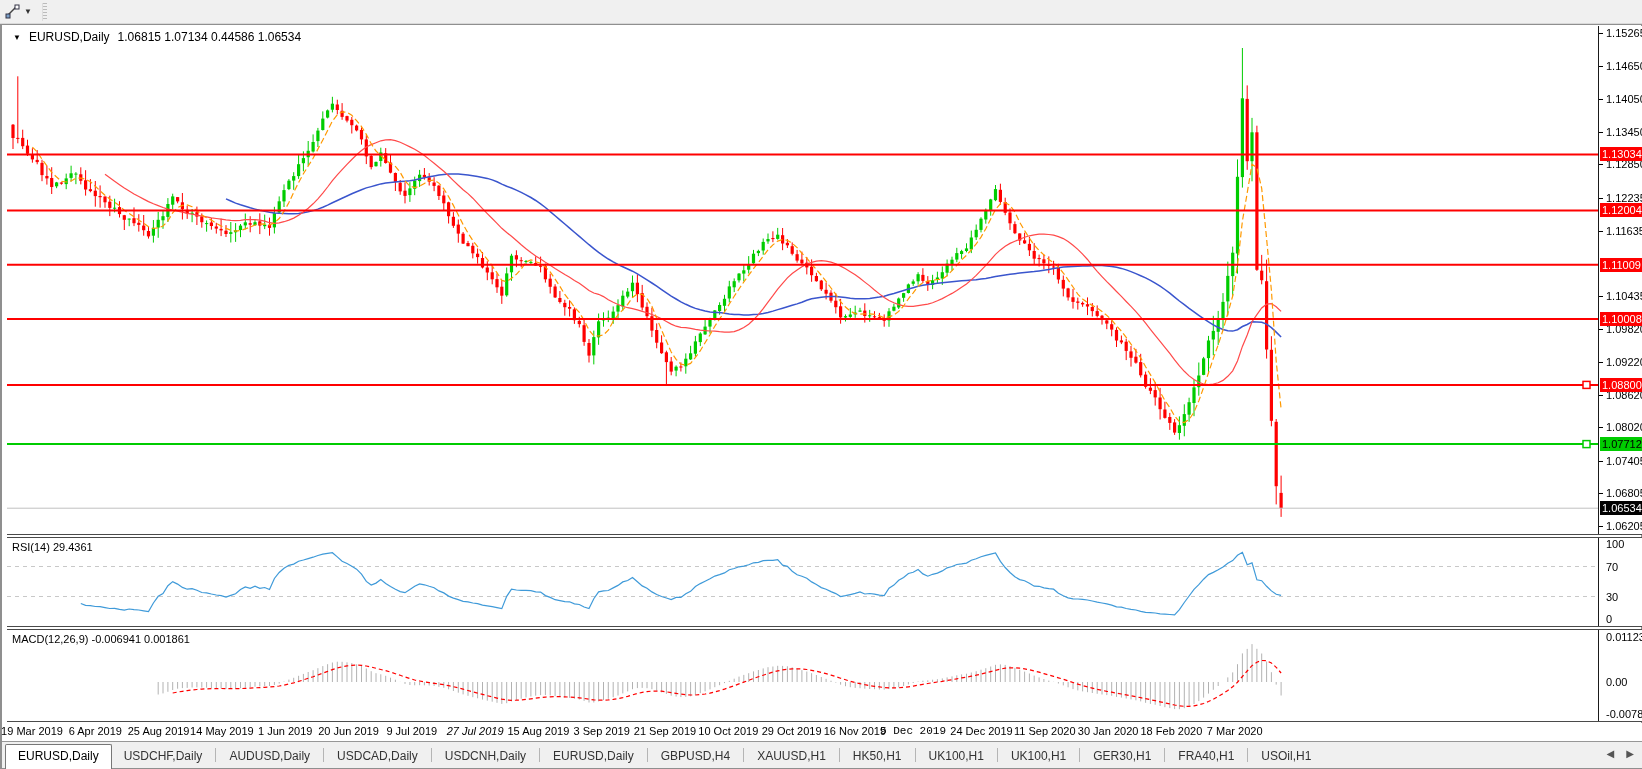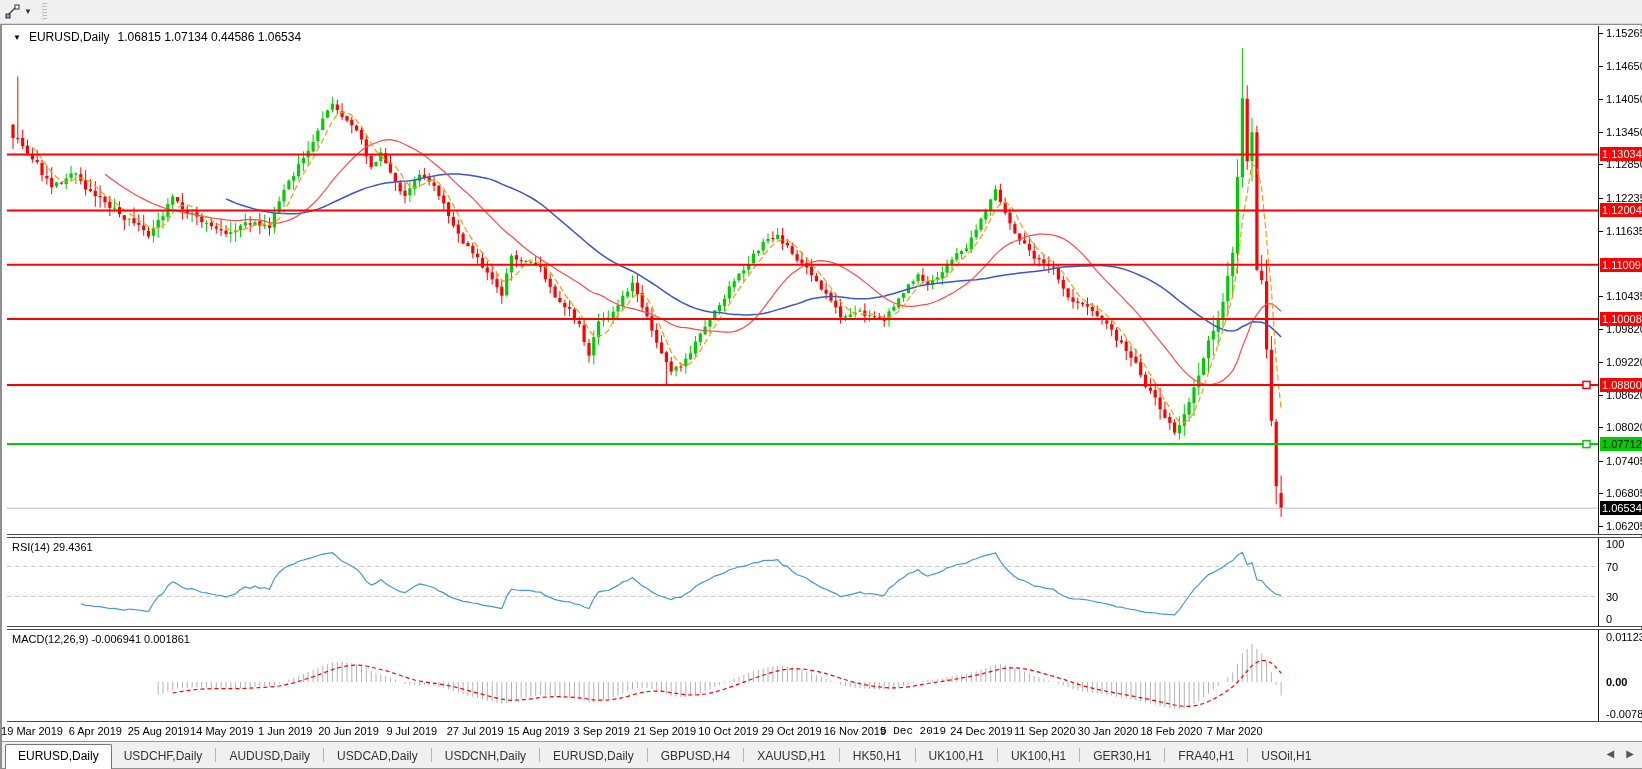--- a/index.html
+++ b/index.html
@@ -898,35 +898,35 @@
         <line x1="1249.9" y1="52" x2="1249.9" y2="18.8" stroke="#b2b2b2" stroke-width="1"></line>
         <line x1="1254.7" y1="52" x2="1254.7" y2="23.5" stroke="#b2b2b2" stroke-width="1"></line>
         <line x1="1259.6" y1="52" x2="1259.6" y2="31.5" stroke="#b2b2b2" stroke-width="1"></line>
         <line x1="1264.4" y1="52" x2="1264.4" y2="42.2" stroke="#b2b2b2" stroke-width="1"></line>
         <line x1="1269.2" y1="52" x2="1269.2" y2="54.6" stroke="#b2b2b2" stroke-width="1"></line>
         <line x1="1274.1" y1="52" x2="1274.1" y2="65.5" stroke="#b2b2b2" stroke-width="1"></line>
         <polyline points="165.7,63.0 170.6,62.1 175.4,61.3 180.2,60.6 185.1,60.0 189.9,59.5 194.8,59.1 199.6,58.8 204.4,58.7 209.3,58.6 214.1,58.5 219.0,58.6 223.8,58.6 228.6,58.6 233.5,58.6 238.3,58.4 243.2,58.1 248.0,57.8 252.8,57.6 257.7,57.3 262.5,57.0 267.4,56.6 272.2,56.0 277.0,55.1 281.9,54.0 286.7,52.8 291.6,51.4 296.4,49.9 301.2,48.3 306.1,46.7 310.9,45.0 315.8,43.2 320.6,41.4 325.4,39.6 330.3,38.0 335.1,36.8 340.0,35.9 344.8,35.3 349.6,35.1 354.5,35.3 359.3,36.0 364.2,37.0 369.0,38.3 373.8,39.5 378.7,40.7 383.5,42.1 388.4,43.7 393.2,45.3 398.0,47.0 402.9,48.6 407.7,50.0 412.6,51.0 417.4,51.9 422.2,52.6 427.1,53.3 431.9,54.0 436.8,54.7 441.6,55.7 446.4,56.7 451.3,57.9 456.1,59.2 461.0,60.5 465.8,61.9 470.6,63.1 475.5,64.4 480.3,65.7 485.2,66.9 490.0,68.1 494.8,69.2 499.7,70.0 504.5,70.3 509.4,70.2 514.2,69.9 519.0,69.4 523.9,68.8 528.7,68.2 533.6,67.6 538.4,67.1 543.2,66.8 548.1,66.6 552.9,66.7 557.8,66.8 562.6,67.1 567.4,67.4 572.3,67.8 577.1,68.4 582.0,69.2 586.8,69.9 591.6,70.2 596.5,70.2 601.3,69.9 606.2,69.4 611.0,68.6 615.8,67.6 620.7,66.3 625.5,64.9 630.4,63.5 635.2,62.4 640.0,61.6 644.9,61.1 649.7,61.0 654.6,61.2 659.4,61.8 664.2,62.6 669.1,63.4 673.9,64.1 678.8,64.7 683.6,65.0 688.4,65.0 693.3,64.6 698.1,64.0 703.0,63.1 707.8,61.9 712.6,60.6 717.5,59.1 722.3,57.4 727.2,55.7 732.0,53.9 736.8,52.1 741.7,50.3 746.5,48.5 751.4,46.8 756.2,45.2 761.0,43.6 765.9,42.1 770.7,40.9 775.6,39.9 780.4,39.2 785.2,38.8 790.1,38.8 794.9,39.0 799.8,39.5 804.6,40.3 809.4,41.2 814.3,42.4 819.1,43.7 824.0,45.1 828.8,46.6 833.6,48.2 838.5,49.8 843.3,51.3 848.2,52.6 853.0,53.7 857.8,54.7 862.7,55.6 867.5,56.3 872.4,56.9 877.2,57.5 882.0,57.8 886.9,57.9 891.7,57.8 896.6,57.4 901.4,56.8 906.2,56.1 911.1,55.1 915.9,54.3 920.8,53.5 925.6,52.7 930.4,52.0 935.3,51.3 940.1,50.5 945.0,49.7 949.8,48.8 954.6,47.9 959.5,47.1 964.3,46.2 969.2,45.2 974.0,44.1 978.8,42.9 983.7,41.6 988.5,40.3 993.4,39.1 998.2,38.2 1003.0,37.8 1007.9,37.8 1012.7,38.2 1017.6,38.9 1022.4,39.8 1027.2,41.0 1032.1,42.2 1036.9,43.6 1041.8,45.0 1046.6,46.4 1051.4,47.8 1056.3,49.3 1061.1,50.9 1066.0,52.5 1070.8,54.1 1075.6,55.6 1080.5,56.9 1085.3,58.1 1090.2,59.3 1095.0,60.3 1099.8,61.3 1104.7,62.2 1109.5,63.1 1114.4,64.0 1119.2,64.9 1124.0,65.8 1128.9,66.7 1133.7,67.7 1138.6,68.7 1143.4,69.7 1148.2,70.7 1153.1,71.8 1157.9,72.9 1162.8,73.9 1167.6,75.0 1172.4,75.8 1177.3,76.3 1182.1,76.3 1187.0,75.9 1191.8,74.9 1196.6,73.5 1201.5,71.5 1206.3,69.2 1211.2,66.5 1216.0,63.6 1220.8,60.4 1225.7,56.8 1230.5,52.3 1235.4,46.5 1240.2,41.0 1245.0,35.6 1249.9,32.2 1254.7,30.5 1259.6,30.7 1264.4,33.0 1269.2,37.3 1274.1,43.0 " fill="none" stroke="#ff0000" stroke-width="1.2" stroke-dasharray="4,3"></polyline>
       </svg>
     <div class="axis" id="macd-axis">
         <div class="tick-label" style="top: 1.072px;">0.011232</div>
-        <div class="tick-label" style="top: 46px; font-weight: bold;">0.00</div>
+        <div class="tick-label" style="top: 46px;">0.00</div>
         <div class="tick-label" style="top: 77.576px;">-0.007894</div>
       </div>
     <div class="ind-label">MACD(12,26,9) -0.006941 0.001861</div>
   </div>
 
   <div id="date-axis">
       <div class="date-label" style="left: 25px;">19 Mar 2019</div>
       <div class="date-label" style="left: 88.3px;">6 Apr 2019</div>
       <div class="date-label" style="left: 151.6px;">25 Aug 2019</div>
       <div class="date-label" style="left: 214.9px;">14 May 2019</div>
       <div class="date-label" style="left: 278.2px;">1 Jun 2019</div>
       <div class="date-label" style="left: 341.5px;">20 Jun 2019</div>
       <div class="date-label" style="left: 404.8px;">9 Jul 2019</div>
-      <div class="date-label" style="left: 468.1px;">27 Jul 2019</div>
+      <div class="date-label" style="left: 468.1px; font-style: italic;">27 Jul 2019</div>
       <div class="date-label" style="left: 531.4px;">15 Aug 2019</div>
       <div class="date-label" style="left: 594.7px;">3 Sep 2019</div>
       <div class="date-label" style="left: 658px;">21 Sep 2019</div>
       <div class="date-label" style="left: 721.3px;">10 Oct 2019</div>
       <div class="date-label" style="left: 784.6px;">29 Oct 2019</div>
       <div class="date-label" style="left: 847.9px;">16 Nov 2019</div>
       <div class="date-label" style="left: 906px; font-family: Liberation Mono, monospace;">5 Dec 2019</div>
       <div class="date-label" style="left: 974.5px;">24 Dec 2019</div>
       <div class="date-label" style="left: 1037.8px;">11 Sep 2020</div>
       <div class="date-label" style="left: 1101.1px;">30 Jan 2020</div>

